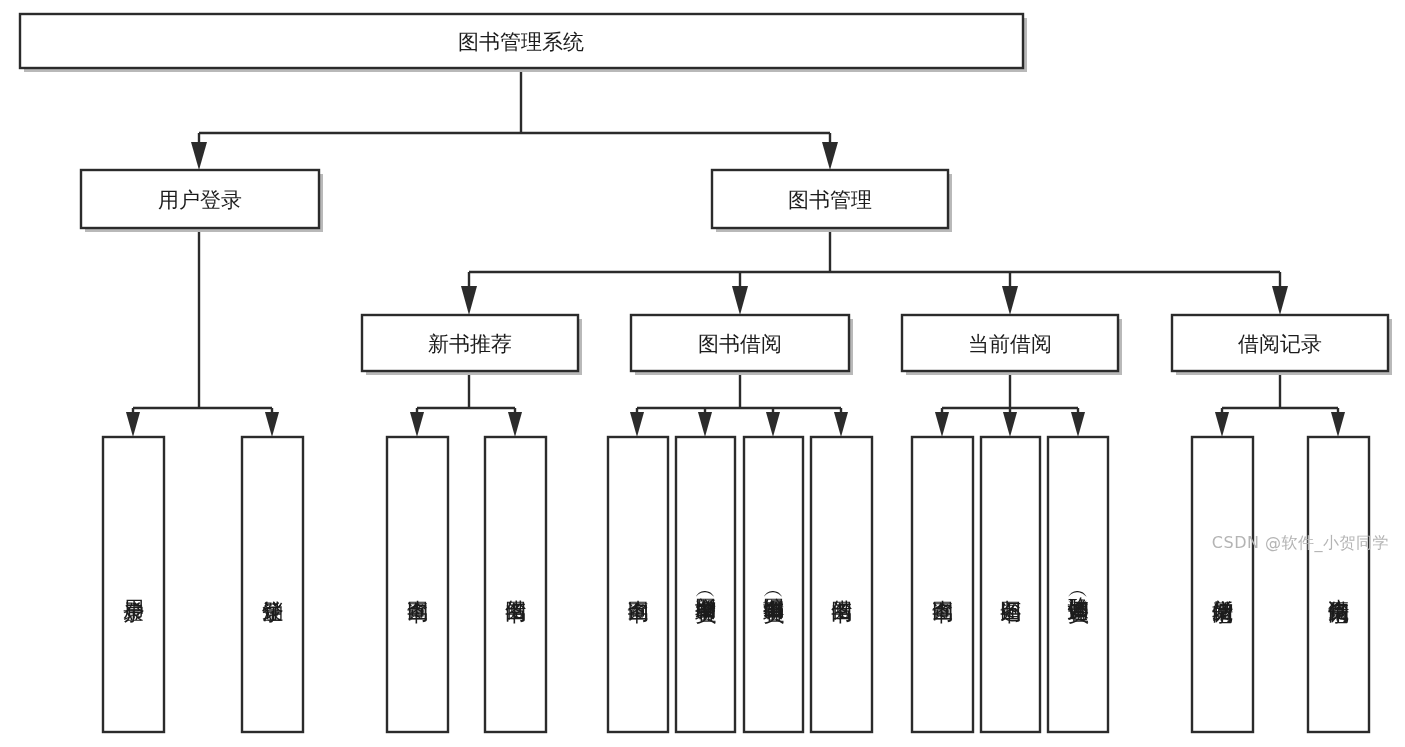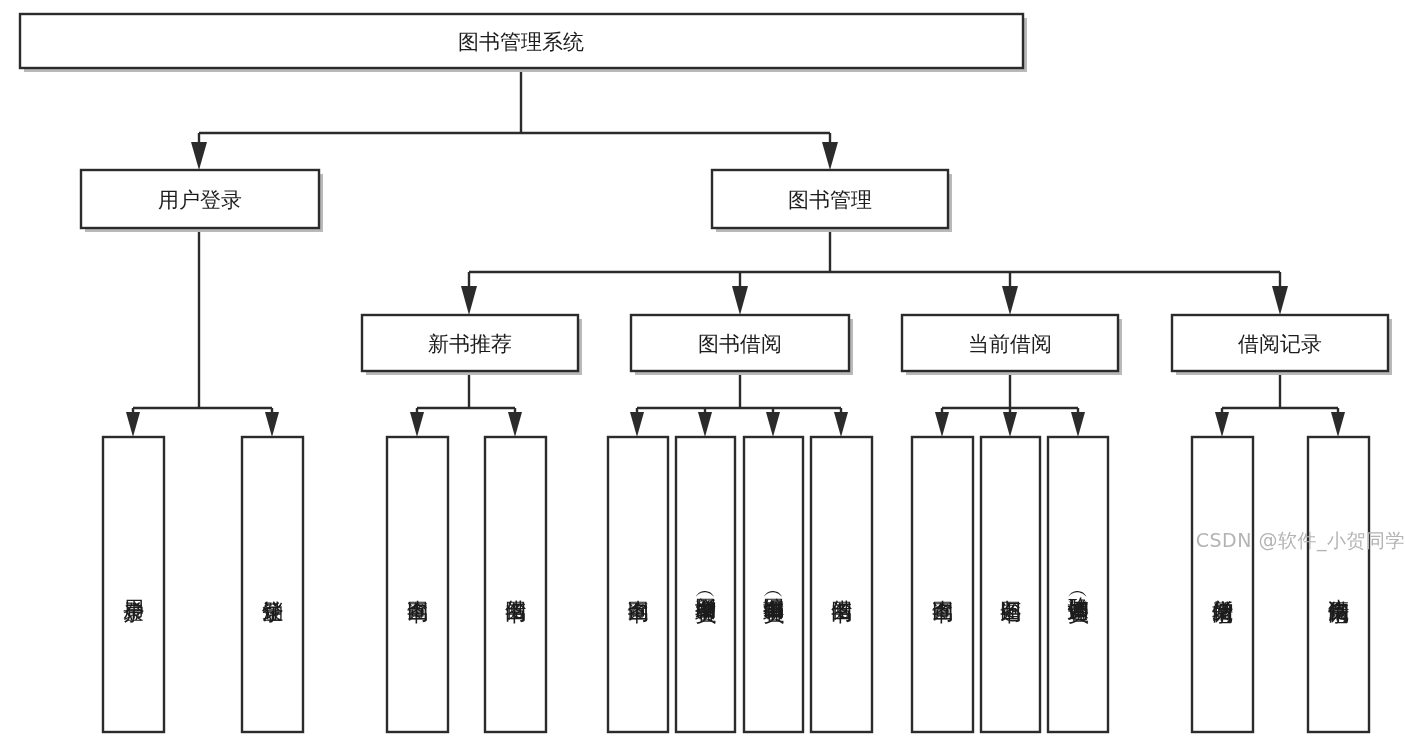--- a/index.html
+++ b/index.html
@@ -64,24 +64,24 @@
     letter-spacing: 1px;
     display: flex;
     align-items: center;
     justify-content: center;
     text-align: center;
     white-space: nowrap;
     pointer-events: none;
   }
   #watermark {
     position: absolute;
-    right: 0;
+    right: 16px;
     bottom: 4px;
     font-family: "DejaVu Sans", "Liberation Sans", sans-serif;
-    font-size: 19px;
+    font-size: 16px;
     color: #b4b4b4;
     letter-spacing: 0.5px;
     white-space: nowrap;
   }
 </style>
 </head>
 <body>
 
 <div id="diagram-root">
 

